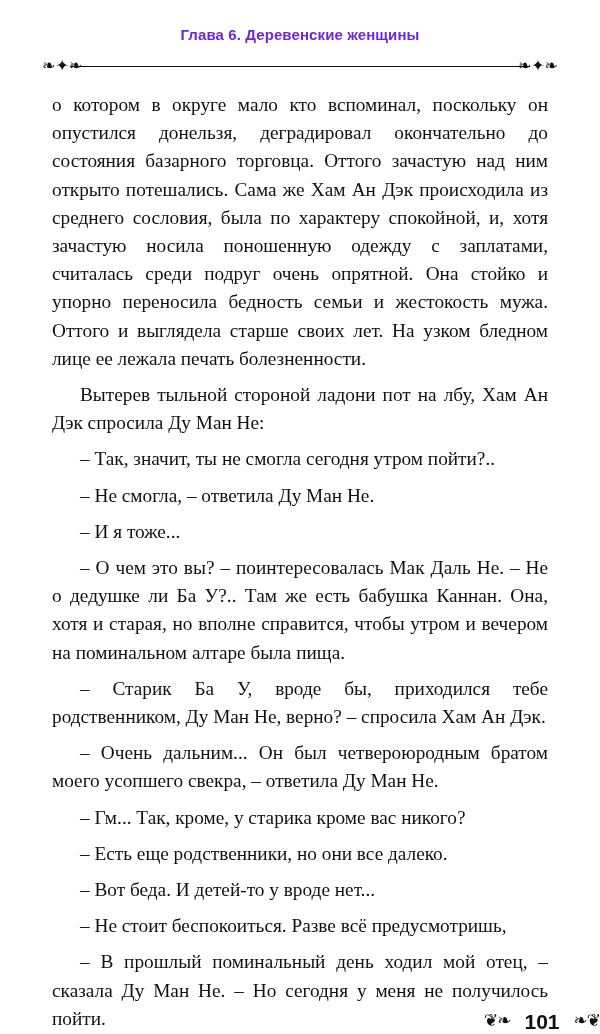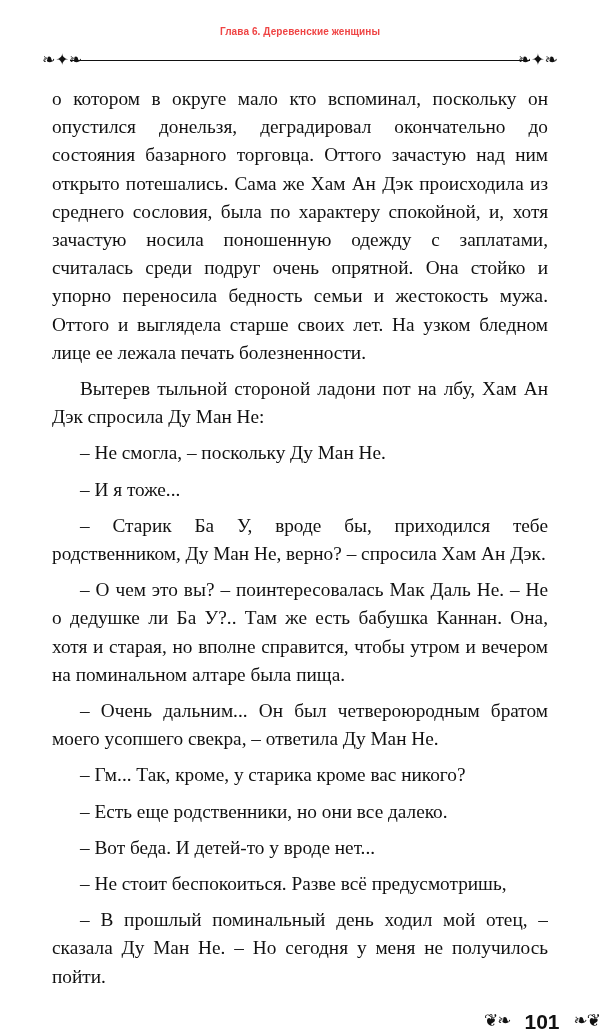--- a/index.html
+++ b/index.html
@@ -17,24 +17,24 @@
   .page {
     position: relative;
     width: 600px;
     height: 1034px;
     box-sizing: border-box;
     padding: 0;
   }
   .running-head {
     text-align: center;
     font-family: "Liberation Sans", sans-serif;
-    font-size: 10px;
+    font-size: 15px;
     font-weight: bold;
     letter-spacing: 0.1px;
-    color: #ef4444;
+    color: #6d28d9;
     margin-top: 26px;
   }
   .rule {
     position: relative;
     margin: 14px 42px 0 42px;
     height: 18px;
   }
   .rule .line {
     position: absolute;
     top: 9px;
@@ -98,24 +98,25 @@
 
   <div class="rule">
     <span class="orn left">❧✦❧</span>
     <span class="line"></span>
     <span class="orn right">❧✦❧</span>
   </div>
 
   <div class="body-text">
     <p class="cont">о котором в округе мало кто вспоминал, поскольку он опустился донельзя, деградировал окончательно до состояния базарного торговца. Оттого зачастую над ним открыто потешались. Сама же Хам Ан Дэк происходила из среднего сословия, была по характеру спокойной, и, хотя зачастую носила поношенную одежду с заплатами, считалась среди подруг очень опрятной. Она стойко и упорно переносила бедность семьи и жестокость мужа. Оттого и выглядела старше своих лет. На узком бледном лице ее лежала печать болезненности.</p>
     <p>Вытерев тыльной стороной ладони пот на лбу, Хам Ан Дэк спросила Ду Ман Не:</p>
-    <p>– Не смогла, – поскольку Ду Ман Не.</p>
+    <p>– Так, значит, ты не смогла сегодня утром пойти?..</p>
+    <p>– Не смогла, – ответила Ду Ман Не.</p>
     <p>– И я тоже...</p>
+    <p>– О чем это вы? – поинтересовалась Мак Даль Не. – Не о дедушке ли Ба У?.. Там же есть бабушка Каннан. Она, хотя и старая, но вполне справится, чтобы утром и вечером на поминальном алтаре была пища.</p>
     <p>– Старик Ба У, вроде бы, приходился тебе родственником, Ду Ман Не, верно? – спросила Хам Ан Дэк.</p>
-    <p>– О чем это вы? – поинтересовалась Мак Даль Не. – Не о дедушке ли Ба У?.. Там же есть бабушка Каннан. Она, хотя и старая, но вполне справится, чтобы утром и вечером на поминальном алтаре была пища.</p>
     <p>– Очень дальним... Он был четвероюродным братом моего усопшего свекра, – ответила Ду Ман Не.</p>
     <p>– Гм... Так, кроме, у старика кроме вас никого?</p>
     <p>– Есть еще родственники, но они все далеко.</p>
     <p>– Вот беда. И детей-то у вроде нет...</p>
     <p>– Не стоит беспокоиться. Разве всё предусмотришь,</p>
     <p>– В прошлый поминальный день ходил мой отец, – сказала Ду Ман Не. – Но сегодня у меня не получилось пойти.</p>
   </div>
 
   <div class="footer">
     <span class="orn">❦❧</span>

